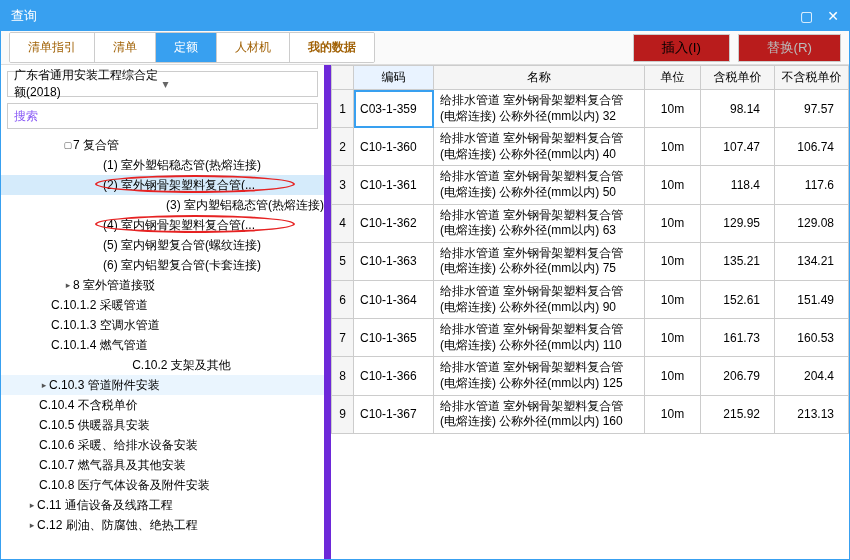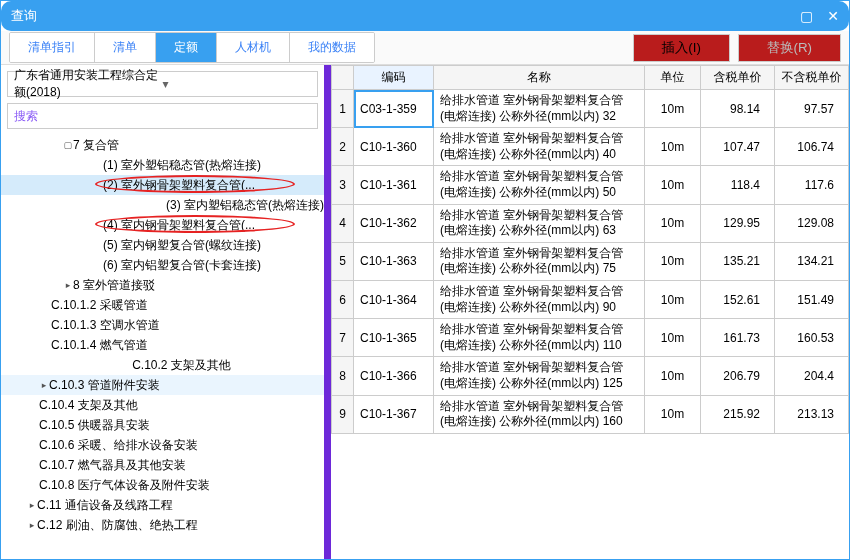--- a/index.html
+++ b/index.html
@@ -1,25 +1,25 @@
 <!DOCTYPE html>
 <html><head>
 <meta charset="utf-8">
 <style>
 * { box-sizing: border-box; margin: 0; padding: 0; }
 body { font-family: "Microsoft YaHei", "SimSun", sans-serif; font-size: 12px; background: #fff; width: 850px; height: 560px; overflow: hidden; }
 .window { width: 850px; height: 560px; border: 1px solid #38a0f0; display: flex; flex-direction: column; }
-.titlebar { background: #38a0f0; color: #fff; height: 30px; display: flex; align-items: center; padding: 0 10px; border-radius: 10px; }
+.titlebar { background: #38a0f0; color: #fff; height: 30px; display: flex; align-items: center; padding: 0 10px; }
 .titlebar .title { font-size: 13px; }
 .titlebar .controls { margin-left: auto; display: flex; gap: 14px; }
 .titlebar .controls span { cursor: pointer; font-size: 14px; }
 .toolbar { height: 34px; display: flex; align-items: center; padding: 0 8px; border-bottom: 1px solid #ddd; background: #fafafa; }
 .tabs { display: flex; border: 1px solid #ccc; border-radius: 2px; overflow: hidden; }
-.tab { padding: 6px 18px; border-right: 1px solid #ccc; background: #fff; cursor: pointer; color: #3b82f6; }
-.tab:last-child { border-right: none; }
+.tab { padding: 6px 18px; border-right: 1px solid #ccc; background: #fff; cursor: pointer; color: #a16207; }
+.tab:last-child { border-right: none; font-weight: bold; }
 .tab.active { background: #38a0f0; color: #fff; }
 .btns { margin-left: auto; display: flex; gap: 8px; }
 .btn { padding: 4px 28px; border: 1px solid #ccc; background: #b91c1c; border-radius: 0; cursor: pointer; }
 .btn.disabled { color: #bbb; cursor: default; }
 .content { flex: 1; display: flex; overflow: hidden; }
 .sidebar { width: 330px; border-right: 7px solid #6d28d9; display: flex; flex-direction: column; }
 .combo { margin: 6px; height: 26px; border: 1px solid #ccc; display: flex; align-items: center; padding: 0 6px; }
 .combo span { flex: 1; }
 .combo .arrow { color: #666; }
 .search { margin: 0 6px 4px; height: 26px; border: 1px solid #ccc; padding: 0 6px; display: flex; align-items: center; color: #8b5cf6; }
@@ -117,21 +117,21 @@
             <span>C.10.1.4 燃气管道</span>
           </div>
           <div class="tree-row" style="padding-left: 38px; justify-content: center;">
             <span>C.10.2 支架及其他</span>
           </div>
           <div class="tree-row parent-sel" style="padding-left: 38px;">
             <span class="caret">▸</span>
             <span>C.10.3 管道附件安装</span>
           </div>
           <div class="tree-row" style="padding-left: 38px;">
-            <span>C.10.4 支架及其他</span>
+            <span>C.10.4 不含税单价</span>
           </div>
           <div class="tree-row" style="padding-left: 38px;">
             <span>C.10.5 供暖器具安装</span>
           </div>
           <div class="tree-row" style="padding-left: 38px;">
             <span>C.10.6 采暖、给排水设备安装</span>
           </div>
           <div class="tree-row" style="padding-left: 38px;">
             <span>C.10.7 燃气器具及其他安装</span>
           </div>

